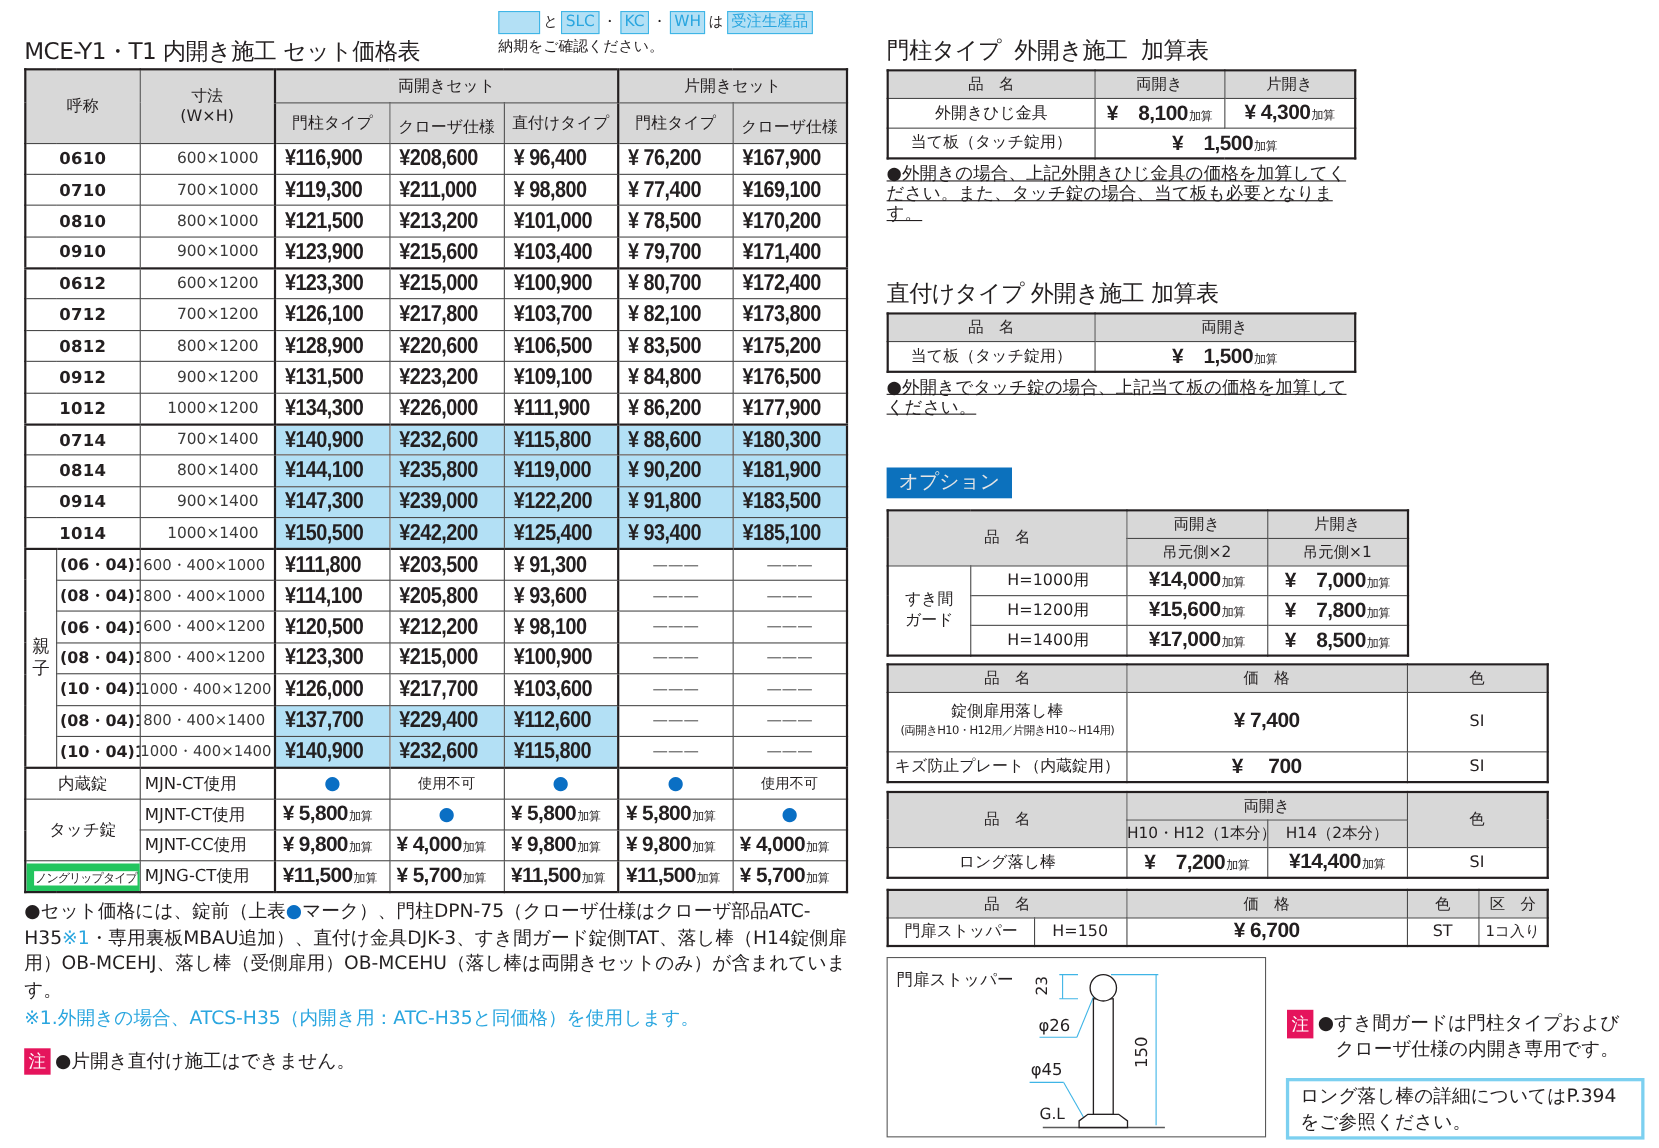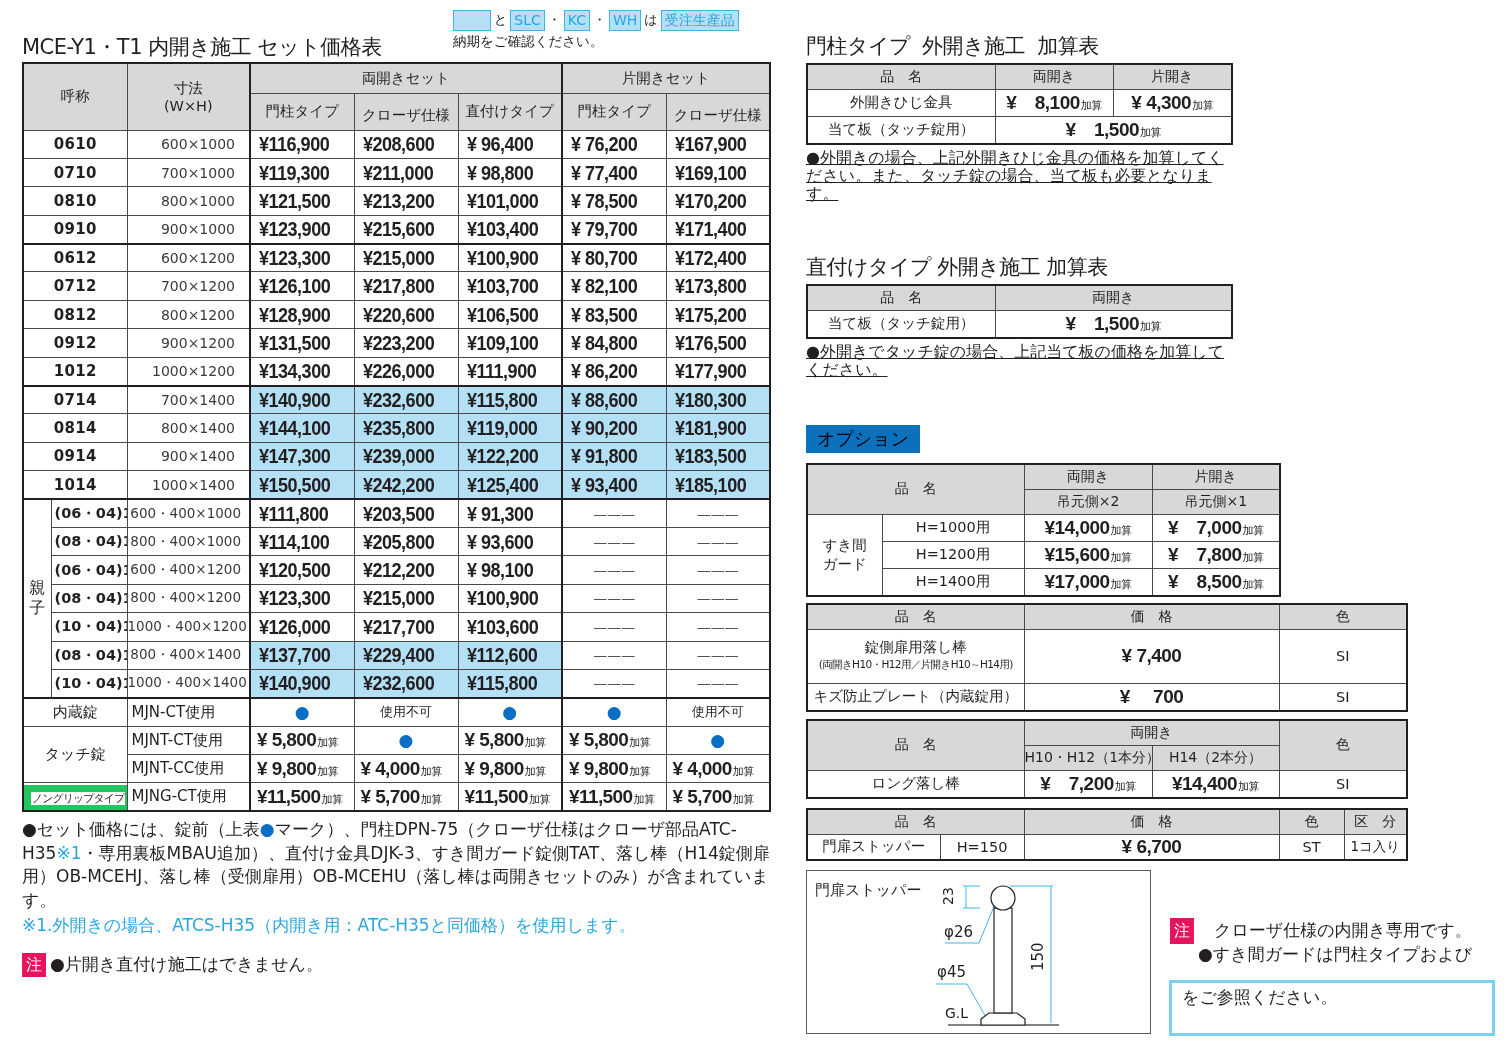--- a/index.html
+++ b/index.html
@@ -50,21 +50,21 @@
   .note .bluedot { color: #0a6fc4; }
   .cyan-note { color: #2aa6df; font-size: 17px; }
   .chu { display: inline-block; width: 24px; height: 24px; background: #e5145c; color: #fff; font-size: 16px; text-align: center; line-height: 24px; margin-right: 4px; vertical-align: middle; }
 
   
   .rt th { height: 25px; font-size: 14px; }
   .rt td { height: 26px; font-size: 14.5px; }
   .rt td.p { font-family: "Liberation Sans", sans-serif; font-weight: bold; font-size: 19px; letter-spacing: -0.5px; }
   .right-note { font-size: 16px; line-height: 18px; text-decoration: underline; }
 
-  .opt-badge { background: #0c71bd; color: #000000; font-size: 18px; padding: 0 11px; height: 28px; line-height: 28px; }
+  .opt-badge { background: #0c71bd; color: #e5e5e5; font-size: 18px; padding: 0 11px; height: 28px; line-height: 28px; }
 
   .diagram { border: 1.5px solid #5a5a5a; }
   .ref-box { border: 3px solid #7cd0f0; font-size: 17px; line-height: 23px; padding: 3px 10px; }
 </style>
 </head>
 <body>
 
 <div class="abs title" style="left:22px; top:33px;">MCE-Y1・T1 内開き施工 セット価格表</div>
 
 <div class="abs legend" style="left:453px; top:9px;">
@@ -529,20 +529,21 @@
   <div class="abs" style="left:137px; top:52px; font-size:15px;">φ26</div>
   <div class="abs" style="left:130px; top:92px; font-size:15px;">φ45</div>
   <div class="abs" style="left:222px; top:100px; font-size:15px; transform:rotate(-90deg); transform-origin:left top;">150</div>
   <div class="abs" style="left:138px; top:134px; font-size:14px;">G.L</div>
 </div>
 
 <div class="abs" style="left:1170px; top:918px; font-size:17px; line-height:24px;">
   <div style="display:flex;">
     <span class="chu" style="height:26px; line-height:26px;">注</span>
     <div>
+      <div>●すき間ガードは門柱タイプおよび</div>
       <div style="padding-left:16px;">クローザ仕様の内開き専用です。</div>
-      <div>●すき間ガードは門柱タイプおよび</div>
     </div>
   </div>
 </div>
 <div class="abs ref-box" style="left:1169px; top:980px; width:326px; height:56px;">
+  <div>ロング落し棒の詳細についてはP.394</div>
   <div>をご参照ください。</div>
 </div>
 
 </body></html>

